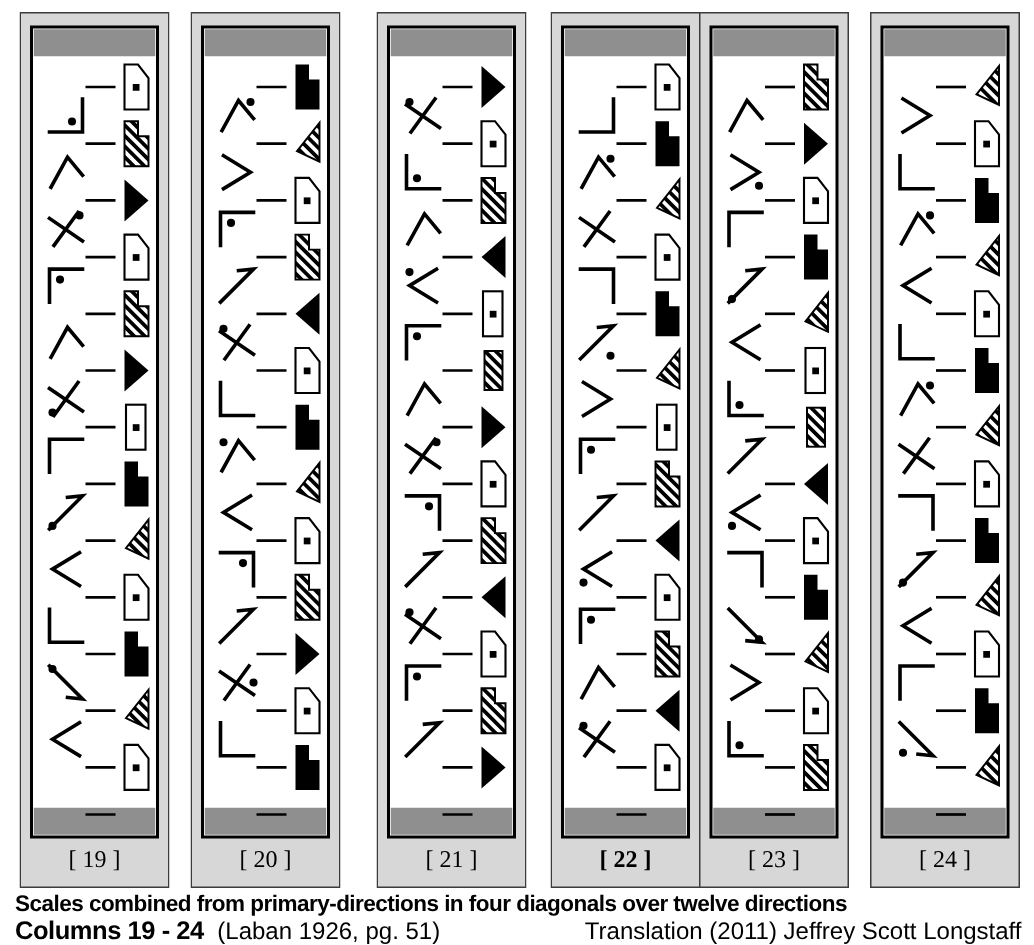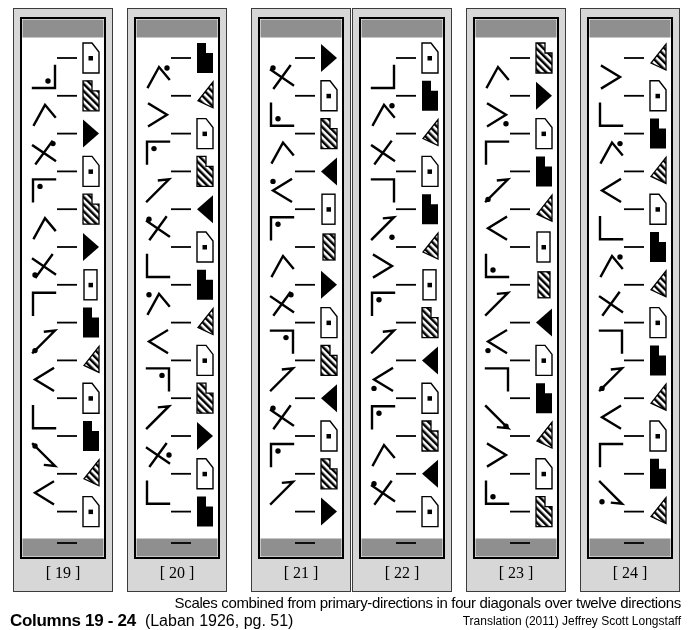--- a/index.html
+++ b/index.html
@@ -3,25 +3,25 @@
 <meta charset="utf-8">
 <style>
   html,body{margin:0;padding:0;background:#fff;}
   #canvas{
     position:relative;width:689px;height:630px;background:#fff;overflow:hidden;
     font-family:"Liberation Sans",sans-serif;color:#000;
   }
   .strip{position:absolute;top:8px;width:100px;height:584px;}
   .strip svg{display:block;}
   .caption{position:absolute;left:10px;right:8px;top:594px;}
-  .cap1{font-size:15px;font-weight:normal;letter-spacing:-0.35px;white-space:nowrap;text-align:right;}
-  .cap2{display:flex;align-items:center;margin-top:0px;}
+  .cap1{font-size:15px;font-weight:bold;letter-spacing:-0.35px;white-space:nowrap;}
+  .cap2{display:flex;align-items:flex-end;margin-top:0px;}
   .cap2 .cols{font-size:17px;font-weight:bold;letter-spacing:-0.3px;white-space:nowrap;}
   .cap2 .cite{font-size:16px;margin-left:9px;white-space:nowrap;}
-  .cap2 .credit{font-size:12px;margin-left:auto;white-space:nowrap;}
+  .cap2 .credit{font-size:16px;margin-left:auto;white-space:nowrap;}
 </style>
 </head>
 <body>
 
 <div id="canvas">
   <div id="strips">
       <div class="strip" style="left: 13px;">
         <svg width="100" height="584" viewBox="0 0 100 584" xmlns="http://www.w3.org/2000/svg">
           <defs>
             <pattern id="hp0" patternUnits="userSpaceOnUse" width="5" height="5" patternTransform="rotate(-45)">
@@ -359,21 +359,21 @@
           <g>
             <path d="M42,436L20,436L20,458" fill="none" stroke="#000000" stroke-width="2.4" stroke-linecap="square" stroke-linejoin="miter"></path>
             <circle cx="27" cy="443" r="2.7" fill="#000000"></circle>
           </g>
           <g>
             <path d="M20,495.79999999999995L42,473.79999999999995L32,474.79999999999995" fill="none" stroke="#000000" stroke-width="2.4" stroke-linecap="square" stroke-linejoin="miter"></path>
           </g>
           <text x="50" y="570" text-anchor="middle" font-family="Liberation Serif, serif" font-size="16" fill="#000000">[ 21 ]</text>
         </svg>
       </div>
-      <div class="strip" style="left: 352px;">
+      <div class="strip" style="left: 367px; font-weight: bold;">
         <svg width="100" height="584" viewBox="0 0 100 584" xmlns="http://www.w3.org/2000/svg">
           <defs>
             <pattern id="hp3" patternUnits="userSpaceOnUse" width="5" height="5" patternTransform="rotate(-45)">
               <rect width="5" height="5" fill="#ffffff"></rect>
               <rect width="2.5" height="5" fill="#000000"></rect>
             </pattern>
           </defs>
           <rect x="0.5" y="0.5" width="99" height="583" fill="#d7d7d7" stroke="#3c3c3c" stroke-width="1"></rect>
           <rect x="8" y="10" width="84" height="540" fill="#ffffff" stroke="#000000" stroke-width="2"></rect>
           <rect x="9.5" y="11.5" width="81" height="18" fill="#8f8f8f"></rect>

